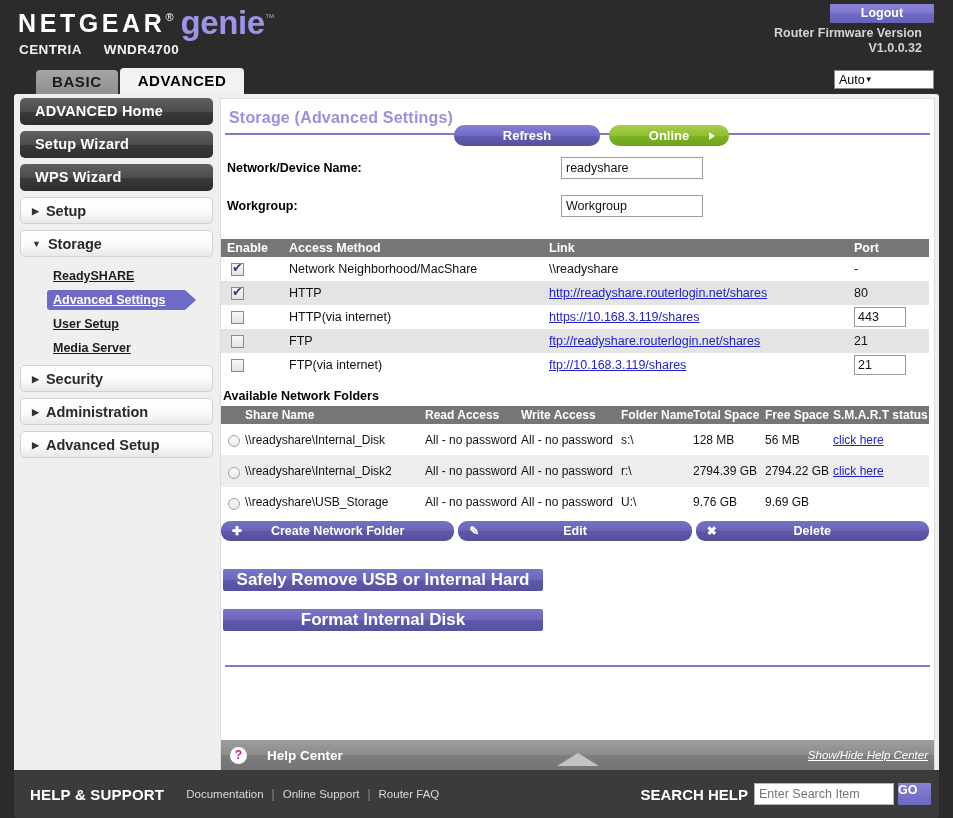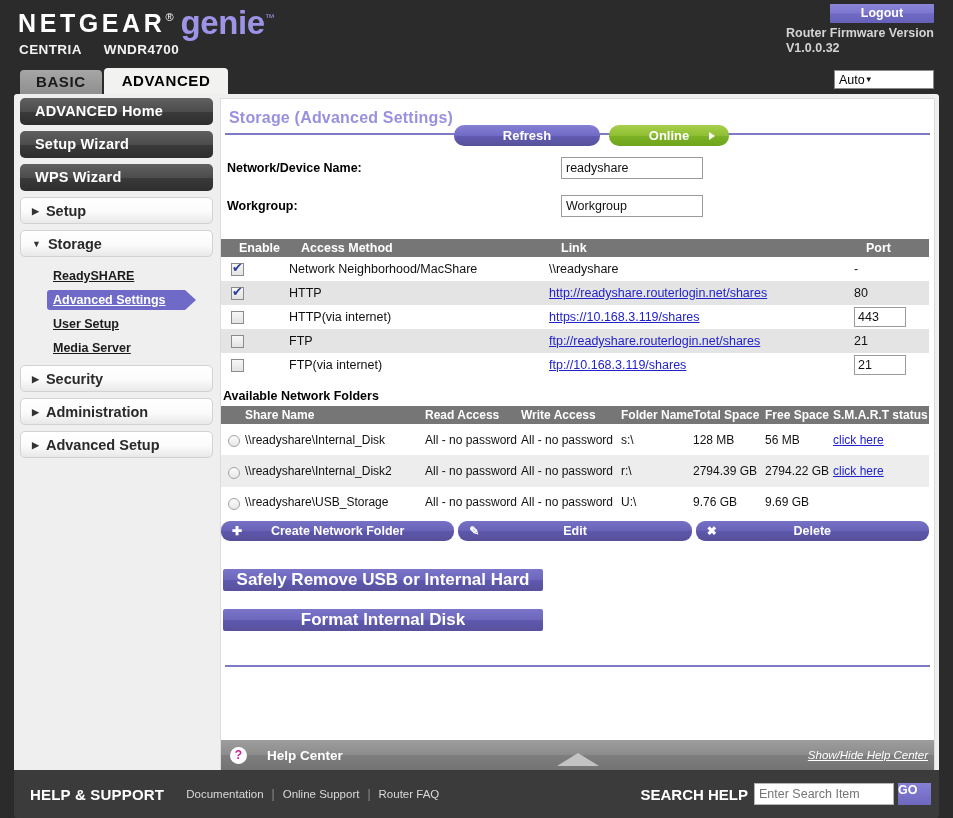--- a/index.html
+++ b/index.html
@@ -33,26 +33,26 @@
   .model-line .m2 { margin-left: 22px; }
 
   .logout-btn {
     position: absolute; right: 19px; top: 4px;
     width: 104px; height: 19px; line-height: 19px; text-align: center;
     background: linear-gradient(to bottom, #8b86d8 0%, #7d77cf 48%, #6f69c4 52%, #6661b8 100%);
     color: #ffffff; font-size: 12.5px; font-weight: bold;
     border: none; border-radius: 1px; cursor: pointer;
   }
   .fw-line {
-    position: absolute; right: 19px; top: 26px; text-align: left;
+    position: absolute; right: 31px; top: 26px; text-align: right;
     color: #d4d4d4; font-size: 12.5px; font-weight: bold; line-height: 15px; margin-left: 40px;
   }
 
   
-  .tabs { position: absolute; left: 20px; top: 68px; display: flex; align-items: flex-end; }
+  .tabs { position: absolute; left: 36px; top: 68px; display: flex; align-items: flex-end; }
   .tab {
     font-size: 15px; font-weight: bold; letter-spacing: .6px;
     padding: 4px 16px 5px; cursor: pointer; color: #111;
     border-radius: 4px 4px 0 0; line-height: 16px;
   }
   .tab.inactive { background: linear-gradient(to bottom, #a6a6a6, #8e8e8e); color:#1a1a1a; }
   .tab.active { background: #f2f2f0; color: #000; margin-left: 2px; padding: 5px 18px 6px; }
 
   .lang-select {
     position: absolute; right: 19px; top: 70px;
@@ -148,21 +148,21 @@
   .text-input {
     width: 142px; height: 22px; border: 1px solid #9b9b9b;
     background: #fff; font-size: 12.5px; color: #111;
     padding: 0 4px; font-family: "Liberation Sans", sans-serif;
   }
 
   
   .tbl { width: 708px; margin: 14px 0 0 0; border-collapse: collapse; table-layout: fixed; }
   .tbl th {
     background: #767676; color: #ffffff; font-size: 12.5px; font-weight: bold;
-    text-align: left; height: 18px; padding: 0 0 0 18px;
+    text-align: left; height: 18px; padding: 0 0 0 6px;
   }
   .tbl td {
     font-size: 12.5px; color: #111; height: 24px; padding: 0 0 0 6px;
     vertical-align: middle;
   }
   .tbl tr.odd td { background: #ffffff; }
   .tbl tr.even td { background: #e4e4e4; }
   .tbl a { color: #2222cc; text-decoration: underline; cursor: pointer; }
   .cb {
     -webkit-appearance: none; appearance: none;

